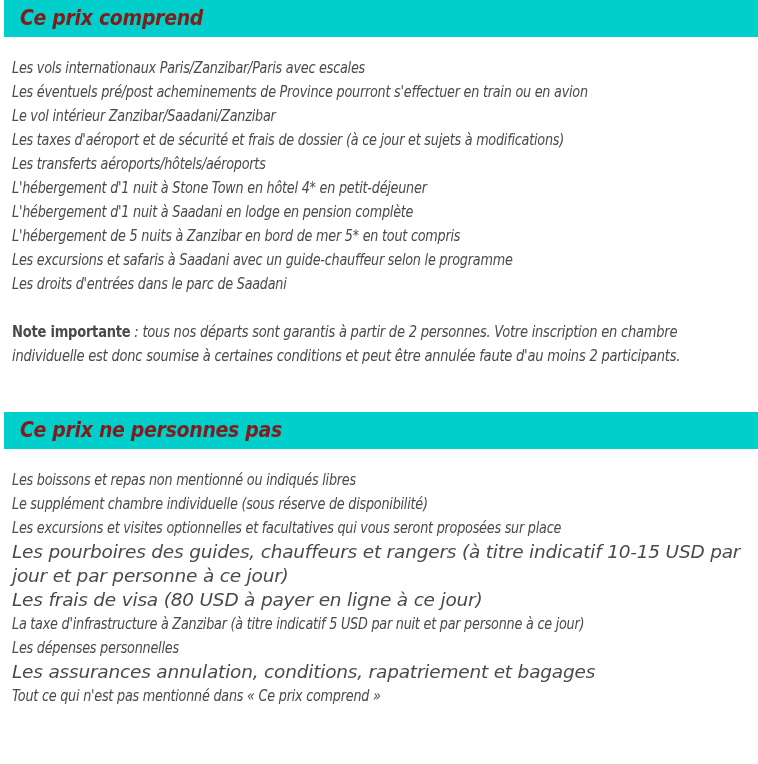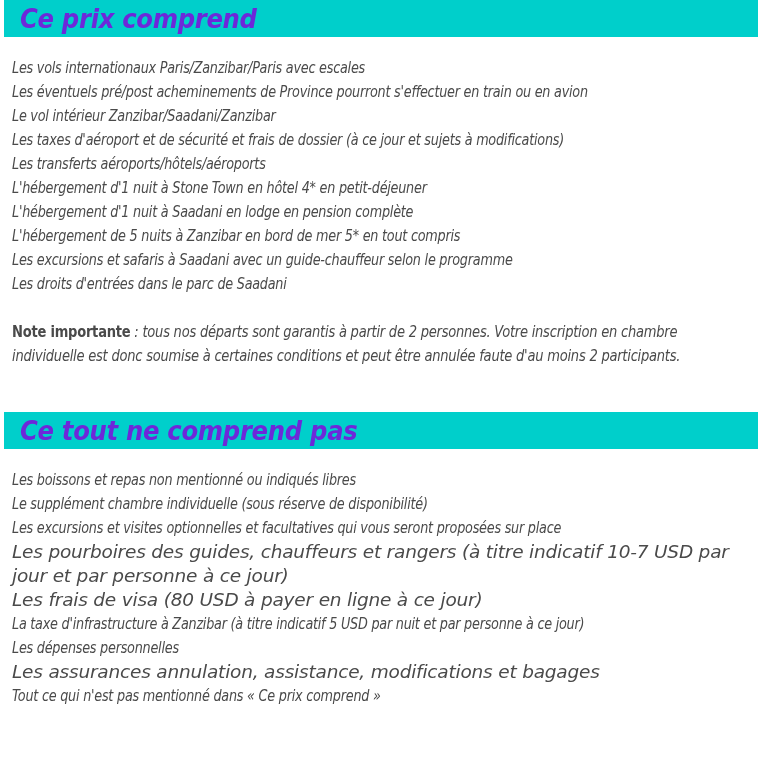--- a/index.html
+++ b/index.html
@@ -25,25 +25,25 @@
   .section-header {
     background: #00CFCB;
     height: 37px;
     display: flex;
     align-items: center;
     padding-left: 16px;
     box-sizing: border-box;
     margin-left: 4px;
   }
   .section-header .title {
-    color: #6d28d9;
+    color: #7f1d1d;
     font-family: "DejaVu Sans Condensed", "Liberation Sans Narrow", "Liberation Sans", sans-serif;
     font-style: italic;
     font-weight: bold;
-    font-size: 27px;
+    font-size: 21px;
     letter-spacing: -0.3px;
     white-space: nowrap;
     line-height: 1;
   }
 
   
   .section-body {
     padding: 0 12px;
   }
 
@@ -118,30 +118,30 @@
     <div class="item">Les droits d'entrées dans le parc de Saadani</div>
 
     <div class="gap-note"></div>
 
     <div class="note"><span class="lead">Note importante</span><span> : tous nos départs sont garantis à partir de 2 personnes. Votre inscription en chambre individuelle est donc soumise à certaines conditions et peut être annulée faute d'au moins 2 participants.</span></div>
   </div>
 
   <div class="gap-bottom"></div>
 
   <div class="section-header">
-    <span class="title">Ce tout ne comprend pas</span>
+    <span class="title">Ce prix ne personnes pas</span>
   </div>
 
   <div class="spacer-after-header-2"></div>
 
   <div class="section-body">
     <div class="item">Les boissons et repas non mentionné ou indiqués libres</div>
     <div class="item">Le supplément chambre individuelle (sous réserve de disponibilité)</div>
     <div class="item">Les excursions et visites optionnelles et facultatives qui vous seront proposées sur place</div>
-    <div class="item wide">Les pourboires des guides, chauffeurs et rangers (à titre indicatif 10-7 USD par jour et par personne à ce jour)</div>
+    <div class="item wide">Les pourboires des guides, chauffeurs et rangers (à titre indicatif 10-15 USD par jour et par personne à ce jour)</div>
     <div class="item wide">Les frais de visa (80 USD à payer en ligne à ce jour)</div>
     <div class="item">La taxe d'infrastructure à Zanzibar (à titre indicatif 5 USD par nuit et par personne à ce jour)</div>
     <div class="item">Les dépenses personnelles</div>
-    <div class="item wide">Les assurances annulation, assistance, modifications et bagages</div>
+    <div class="item wide">Les assurances annulation, conditions, rapatriement et bagages</div>
     <div class="item">Tout ce qui n'est pas mentionné dans « Ce prix comprend »</div>
   </div>
 
 </div>
 
 </body></html>

